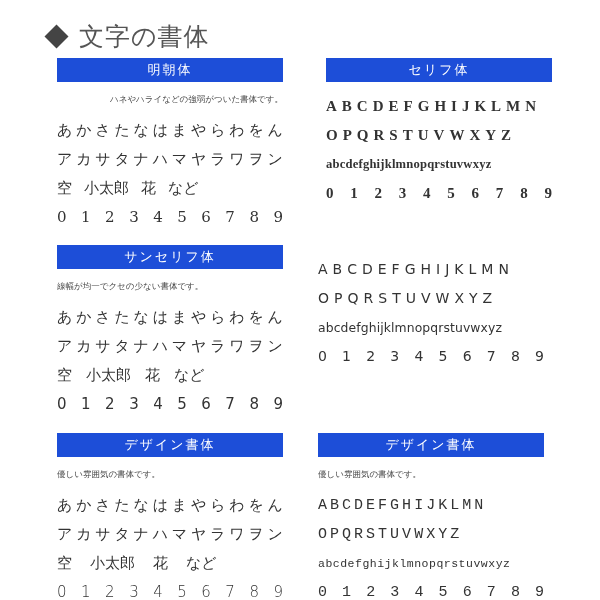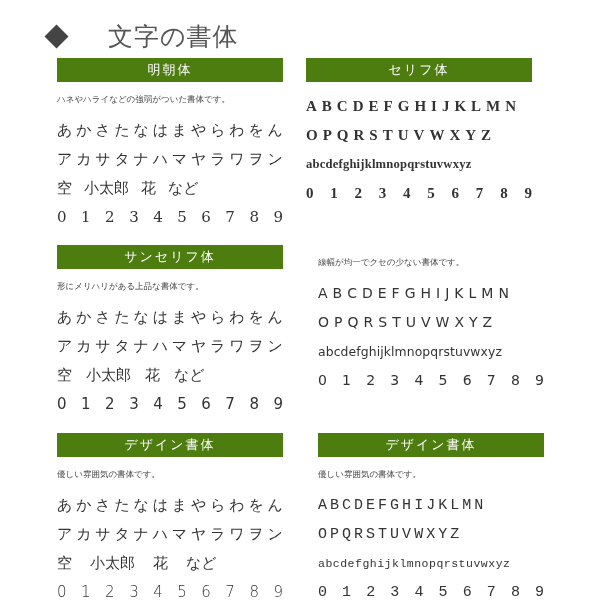--- a/index.html
+++ b/index.html
@@ -7,31 +7,31 @@
     body { position: relative; font-family: "DejaVu Sans", sans-serif; color: #333333; }
 
     .page-title {
       position: absolute; left: 44px; top: 19px; height: 34px;
       display: flex; align-items: center;
     }
     .diamond {
       width: 17px; height: 17px; background: #444444;
       transform: rotate(45deg); margin-left: 4px; margin-right: 14px;
     }
-    .title-text { font-size: 25px; color: #555555; letter-spacing: 1px; margin-left: 29px; }
+    .title-text { font-size: 25px; color: #555555; letter-spacing: 1px; }
 
     .section { position: absolute; width: 226px; }
     .bar {
-      width: 226px; height: 24px; background: #4d7c0f; color: #ffffff;
+      width: 226px; height: 24px; background: #1d4ed8; color: #ffffff;
       font-size: 13px; display: flex; align-items: center; justify-content: center;
       letter-spacing: 2px;
     }
     .bar.serif { font-family: "DejaVu Serif", serif; }
     .desc { font-size: 8.5px; margin-top: 12px; color: #444444; white-space: nowrap; height: 12px; }
-    .desc.serif { font-family: Liberation Sans, sans-serif; }
+    .desc.serif { font-family: Liberation Sans, sans-serif; text-align: right; }
     .samples { margin-top: 12px; }
     .row {
       display: flex; justify-content: space-between; align-items: center;
       height: 24px; margin-bottom: 5px; color: #333333; white-space: nowrap;
     }
     .row span { display: inline-block; text-align: center; }
 
     .mincho .row { font-family: "DejaVu Serif", serif; font-size: 15px; }
     .mincho .row.kanji { justify-content: flex-start; gap: 12px; }
     .gothic .row { font-family: "DejaVu Sans", sans-serif; font-size: 15px; }
@@ -107,21 +107,21 @@
         <span>4</span>
         <span>5</span>
         <span>6</span>
         <span>7</span>
         <span>8</span>
         <span>9</span>
       </div>
   </div>
 </div>
 
-<div class="section serif-latin" style="left:306px; top:58px;">
+<div class="section serif-latin" style="left:326px; top:58px;">
   <div class="bar">セリフ体</div>
   <div class="samples">
     <div class="row upper">
         <span>A</span>
         <span>B</span>
         <span>C</span>
         <span>D</span>
         <span>E</span>
         <span>F</span>
         <span>G</span>
@@ -158,21 +158,21 @@
         <span>6</span>
         <span>7</span>
         <span>8</span>
         <span>9</span>
       </div>
   </div>
 </div>
 
 <div class="section gothic" style="left:57px; top:245px;">
   <div class="bar">サンセリフ体</div>
-  <div class="desc">形にメリハリがある上品な書体です。</div>
+  <div class="desc">線幅が均一でクセの少ない書体です。</div>
   <div class="samples">
     <div class="row">
         <span>あ</span>
         <span>か</span>
         <span>さ</span>
         <span>た</span>
         <span>な</span>
         <span>は</span>
         <span>ま</span>
         <span>や</span>
@@ -210,21 +210,20 @@
         <span>5</span>
         <span>6</span>
         <span>7</span>
         <span>8</span>
         <span>9</span>
       </div>
   </div>
 </div>
 
 <div class="section sans-latin" style="left:318px; top:245px;">
-  <div class="desc">線幅が均一でクセの少ない書体です。</div>
   <div class="samples">
     <div class="row upper">
         <span>A</span>
         <span>B</span>
         <span>C</span>
         <span>D</span>
         <span>E</span>
         <span>F</span>
         <span>G</span>
         <span>H</span>

